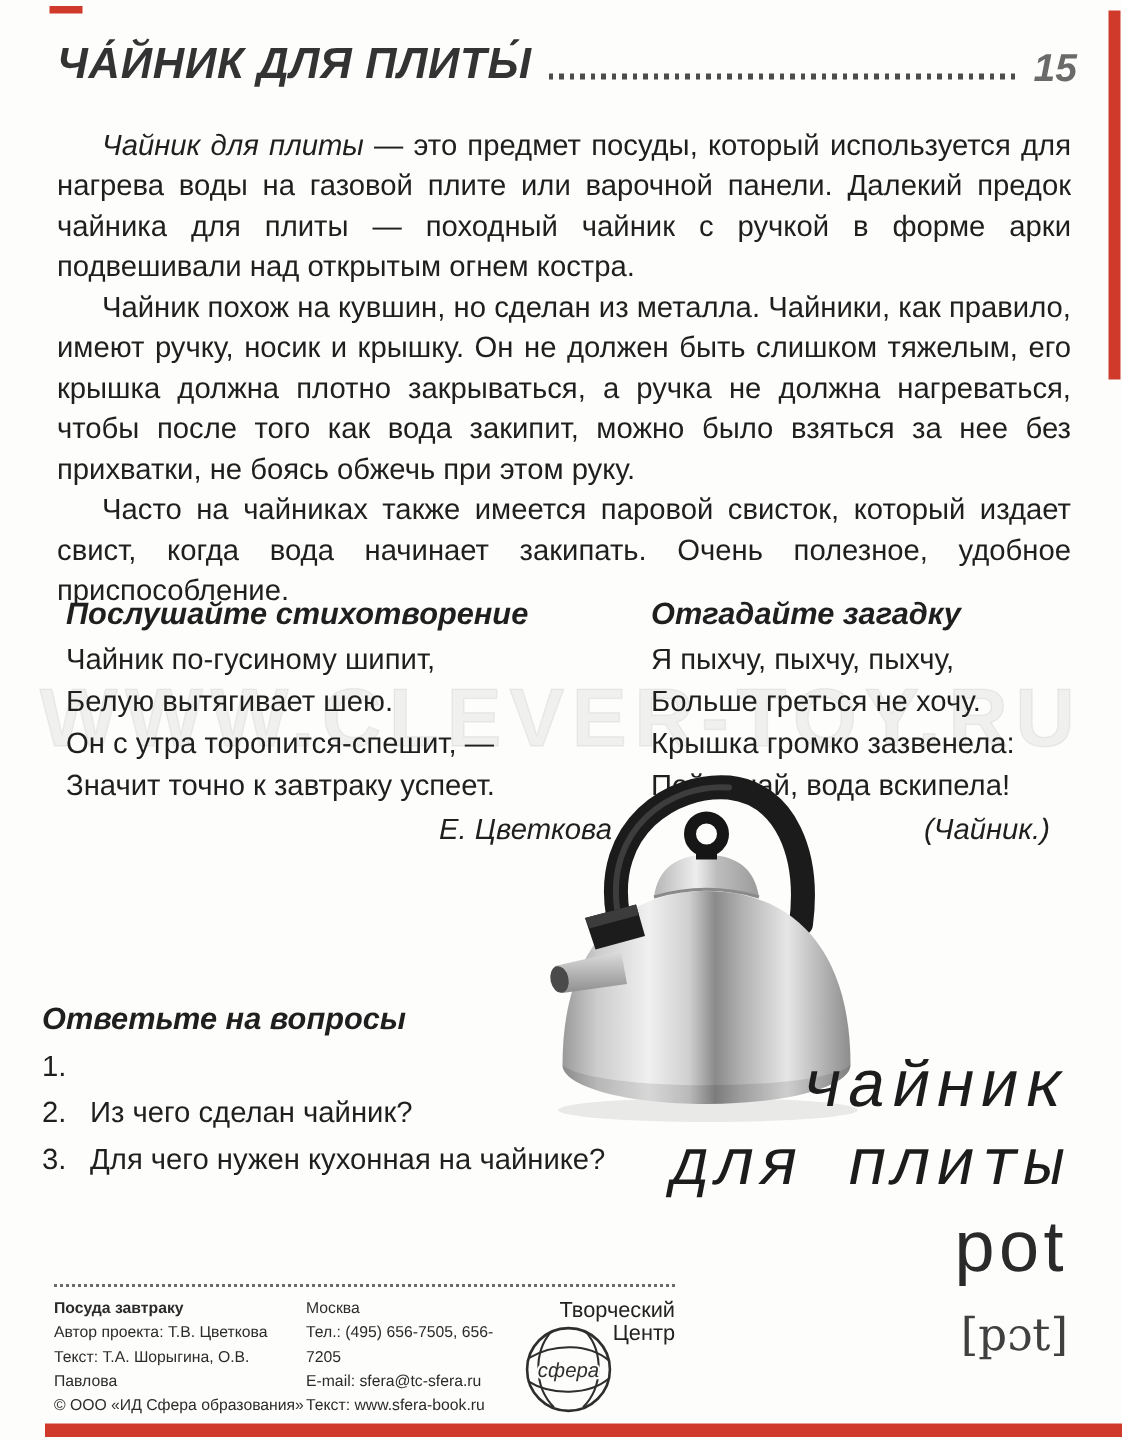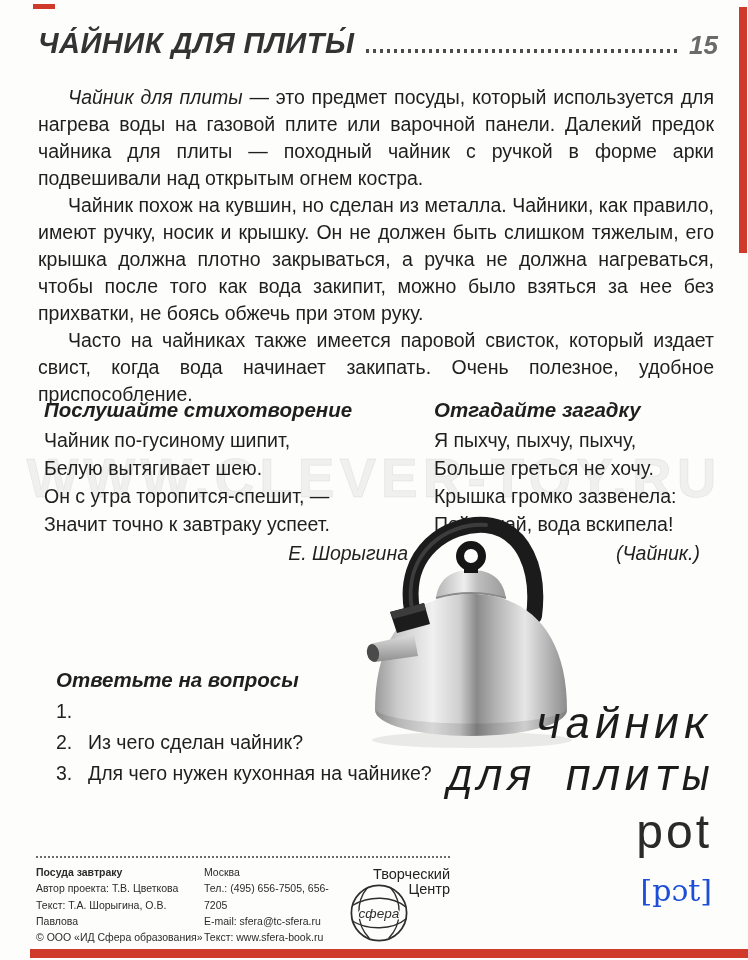--- a/index.html
+++ b/index.html
@@ -46,32 +46,32 @@
     position:absolute; left:0; top:446px; width:100%; text-align:center;
     font-size:55px; font-weight:bold; letter-spacing:5px; white-space:nowrap;
     color:rgba(0,0,0,0.05); -webkit-text-stroke:1px rgba(0,0,0,0.06);
     pointer-events:none;
   }
 
   
   .kettle-wrap { position:absolute; left:350px; top:514px; width:242px; height:238px; }
 
   
-  .questions { position:absolute; left:56px; top:668px; width:430px; }
+  .questions { position:absolute; left:28px; top:668px; width:430px; }
   .q-row { display:flex; font-size:19.5px; line-height:31px; }
   .q-num { width:32px; flex:0 0 32px; }
 
   
   .vocab { position:absolute; right:36px; top:700px; text-align:right; }
   .cursive-line {
     font-family:Liberation Mono, monospace; font-style:italic;
     font-size:44px; line-height:52px; letter-spacing:3px; color:#1c1c1c;
   }
   .english-word { font-size:48px; line-height:52px; letter-spacing:3px; color:#2a2a2a; margin-top:2px; }
-  .transcription { font-family:"DejaVu Serif", serif; font-size:30px; line-height:34px; color:#1d4ed8; margin-top:16px; }
+  .transcription { font-family:"DejaVu Serif", serif; font-size:30px; line-height:34px; color:#404040; margin-top:16px; }
 
   
   .footer {
     position:absolute; left:36px; top:856px; width:414px;
     border-top:2px dotted #6b6b6b; padding-top:6px;
     display:flex; font-size:10.5px; line-height:1.55; color:#2b2b2b;
   }
   .f-col1 { width:168px; flex:0 0 168px; }
   .f-col2 { width:142px; flex:0 0 142px; }
   .f-bold { font-weight:bold; }
@@ -102,21 +102,21 @@
     <p>Часто на чайниках также имеется паровой свисток, который издает свист, когда вода начинает закипать. Очень полезное, удобное приспособление.</p>
   </div>
 
   <div class="columns">
     <div class="col-left">
       <p class="sec-header">Послушайте стихотворение</p>
       <div class="verse-line">Чайник по-гусиному шипит,</div>
       <div class="verse-line">Белую вытягивает шею.</div>
       <div class="verse-line">Он с утра торопится-спешит, —</div>
       <div class="verse-line">Значит точно к завтраку успеет.</div>
-      <div class="verse-credit">Е. Шорыгина</div>
+      <div class="verse-credit">Е. Цветкова</div>
     </div>
     <div class="col-right">
       <p class="sec-header">Отгадайте загадку</p>
       <div class="verse-line">Я пыхчу, пыхчу, пыхчу,</div>
       <div class="verse-line">Больше греться не хочу.</div>
       <div class="verse-line">Крышка громко зазвенела:</div>
       <div class="verse-line">Пейте чай, вода вскипела!</div>
       <div class="riddle-credit">(Чайник.)</div>
     </div>
   </div>

